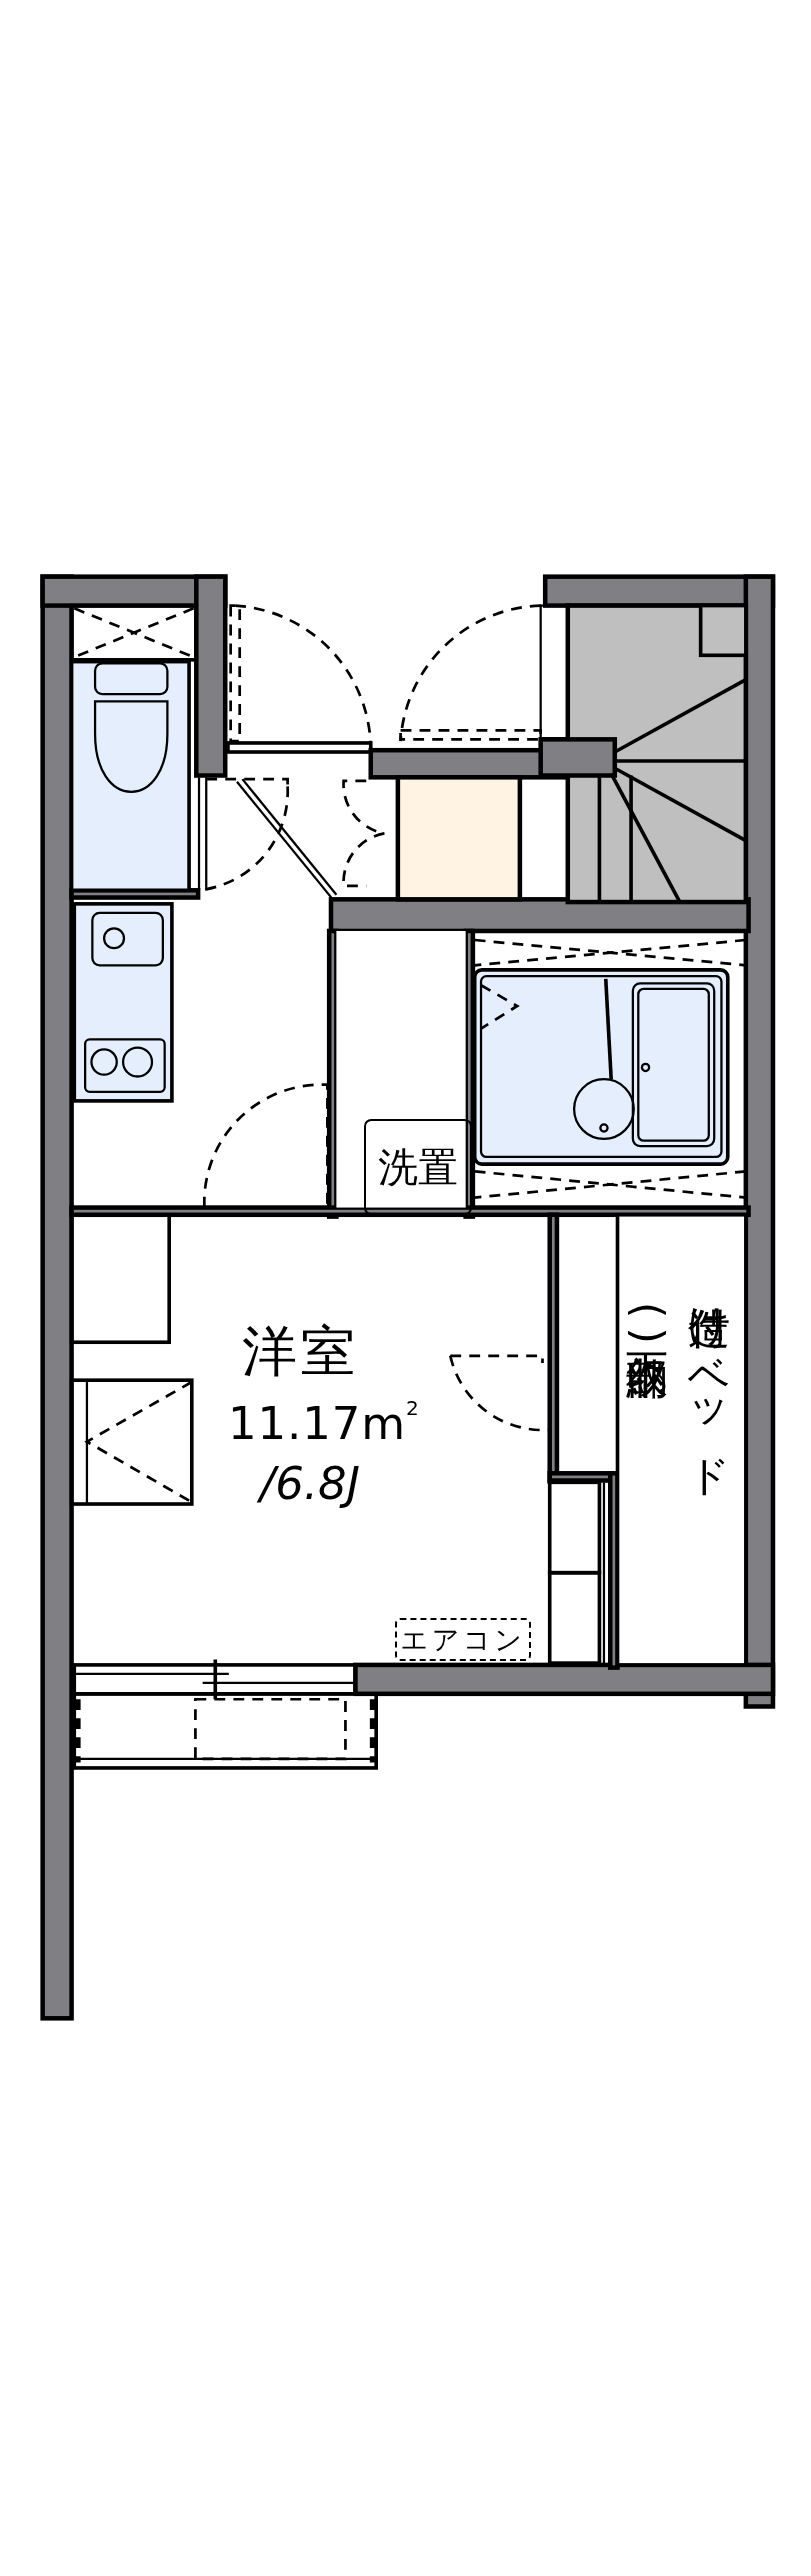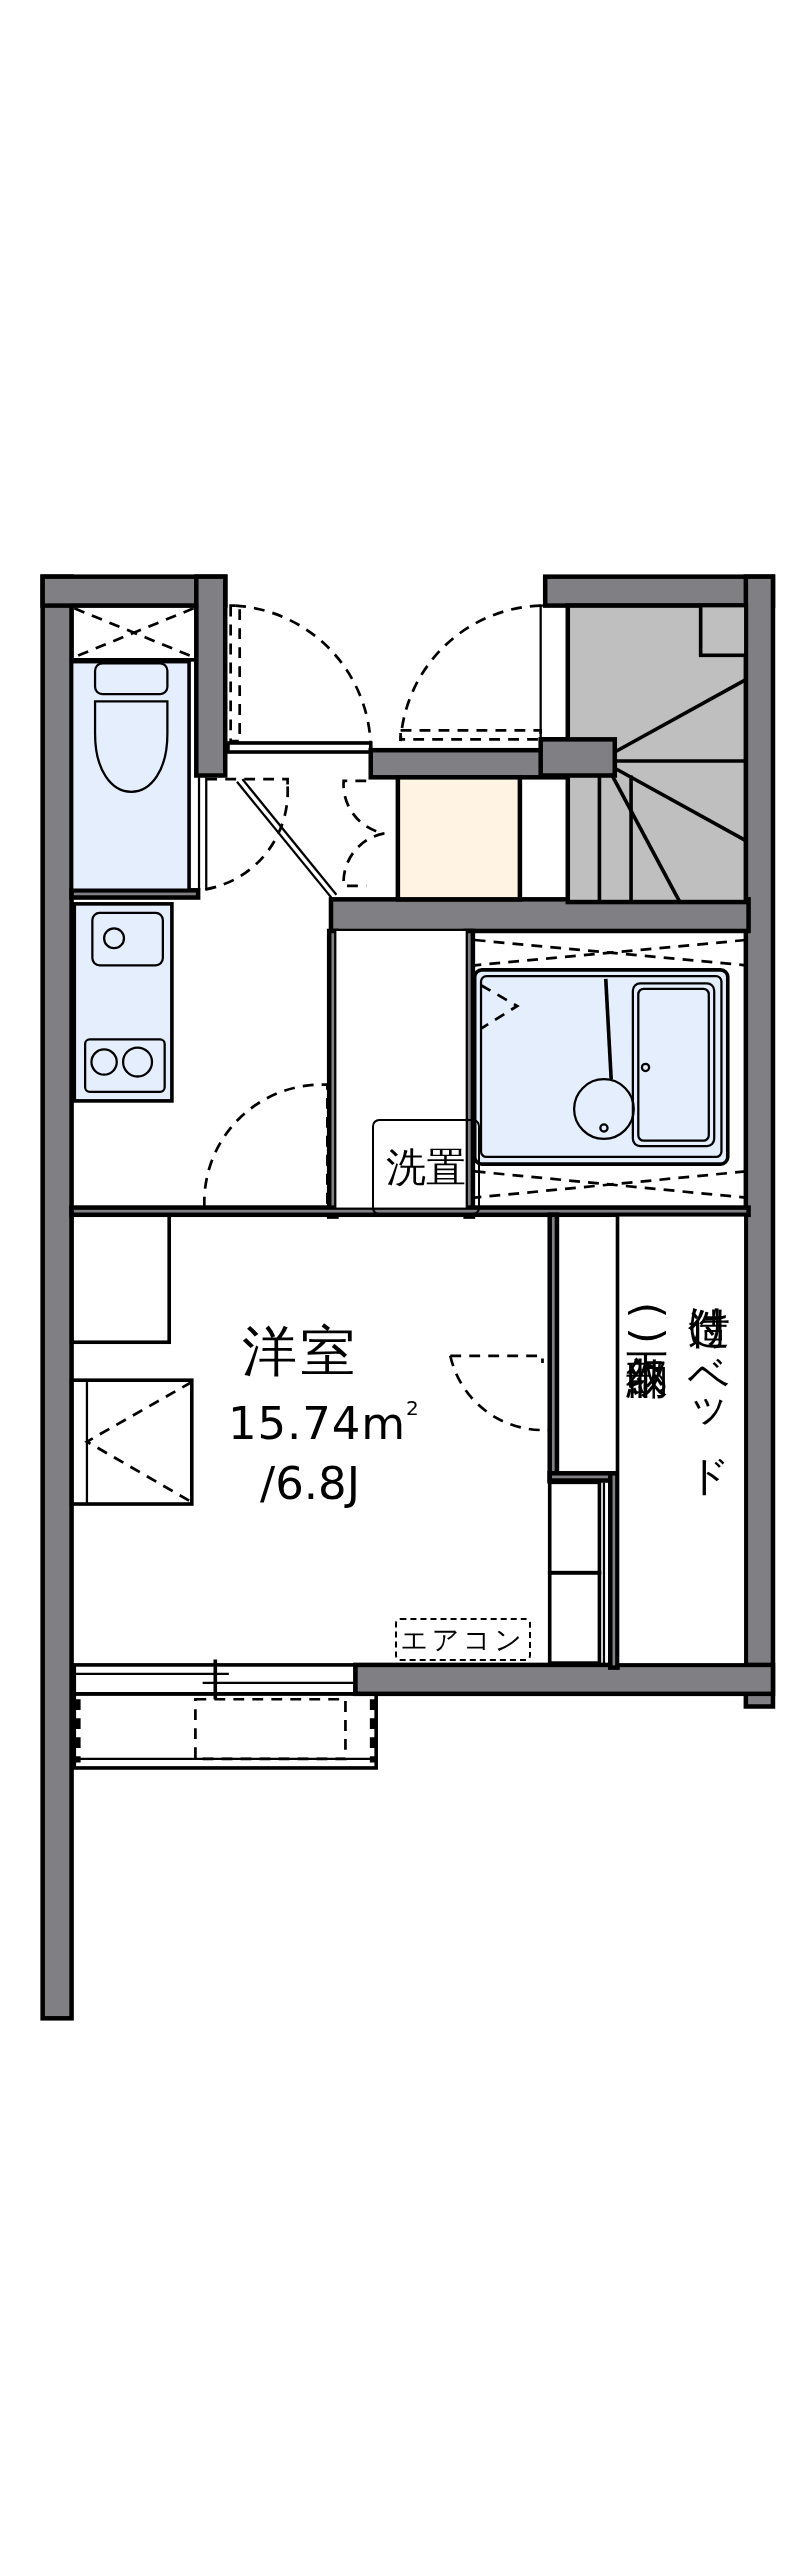--- a/index.html
+++ b/index.html
@@ -7,22 +7,22 @@
     #plan { position: absolute; left: 0; top: 0; }
     .wall { fill: var(--wall); stroke: #000; stroke-width: 5; }
     .line { stroke: #000; fill: none; stroke-width: 4; }
     .thin { stroke: #000; fill: none; stroke-width: 2.5; }
     .dash { stroke: #000; fill: none; stroke-width: 3; stroke-dasharray: 12 9; }
     .fixture { fill: var(--fixture); stroke: #000; stroke-width: 4; }
     .label { position: absolute; color: #000; white-space: nowrap; }
     .room-name { font-size: 55px; letter-spacing: 3.6px; left: 242px; top: 1315px; }
     .room-area { font-size: 45px; left: 228px; top: 1396px; letter-spacing: 0.9px; }
     .room-area sup { font-size: 20px; vertical-align: 23.5px; }
-    .room-jo { font-size: 45px; left: 260px; top: 1457px; }
-    .washer-label { left: 372px; top: 1119px; width: 108px; height: 96px; display: flex; align-items: center; justify-content: center; font-size: 40px; background: var(--fixture); border: 2.7px solid #000; border-radius: 7.2px; box-sizing: border-box; }
+    .room-jo { font-size: 45px; left: 260px; top: 1457px; font-style: italic; }
+    .washer-label { left: 364px; top: 1119px; width: 108px; height: 96px; display: flex; align-items: center; justify-content: center; font-size: 40px; background: var(--fixture); border: 2.7px solid #000; border-radius: 7.2px; box-sizing: border-box; }
     .vert { writing-mode: vertical-rl; font-size: 42px; line-height: 1.05; letter-spacing: 1.8px; }
     .bed-label { left: 687px; top: 1274px; }
     .bed-sub { left: 625px; top: 1302px; }
     .aircon { left: 383px; top: 1618px; width: 136px; height: 43px; border: 2.7px dashed #000; border-radius: 5.4px; font-size: 27px; display: flex; align-items: center; justify-content: center; box-sizing: border-box; letter-spacing: 3.6px; margin-left: 12px; }
   </style>
 </head>
 <body>
 
 <svg id="plan" width="812" height="2576" viewBox="0 0 898 2850" xmlns="http://www.w3.org/2000/svg" style="--wall:#807f84; --fixture:#e4eefc;">
 
@@ -165,21 +165,21 @@
     <line class="line" x1="238" y1="1836" x2="238" y2="1880"></line>
     <rect class="line" x="82" y="1874" width="334" height="82" fill="#fff"></rect>
     <line class="thin" x1="82" y1="1946" x2="416" y2="1946"></line>
     <rect class="dash" x="216" y="1880" width="166" height="66"></rect>
     <line class="dash" x1="86" y1="1880" x2="86" y2="1950" style="stroke-width:6"></line>
     <line class="dash" x1="412" y1="1880" x2="412" y2="1950" style="stroke-width:6"></line>
   </g>
 </svg>
 
 <div class="label room-name">洋室</div>
-<div class="label room-area"><span>15.74</span><span>m</span><sup>2</sup></div>
+<div class="label room-area"><span>11.17</span><span>m</span><sup>2</sup></div>
 <div class="label room-jo">/6.8J</div>
 
 <div class="label washer-label">洗置</div>
 
 <div class="label vert bed-label">造付けベッド</div>
 <div class="label vert bed-sub">(下部収納)</div>
 
 <div class="label aircon">エアコン</div>
 
 

